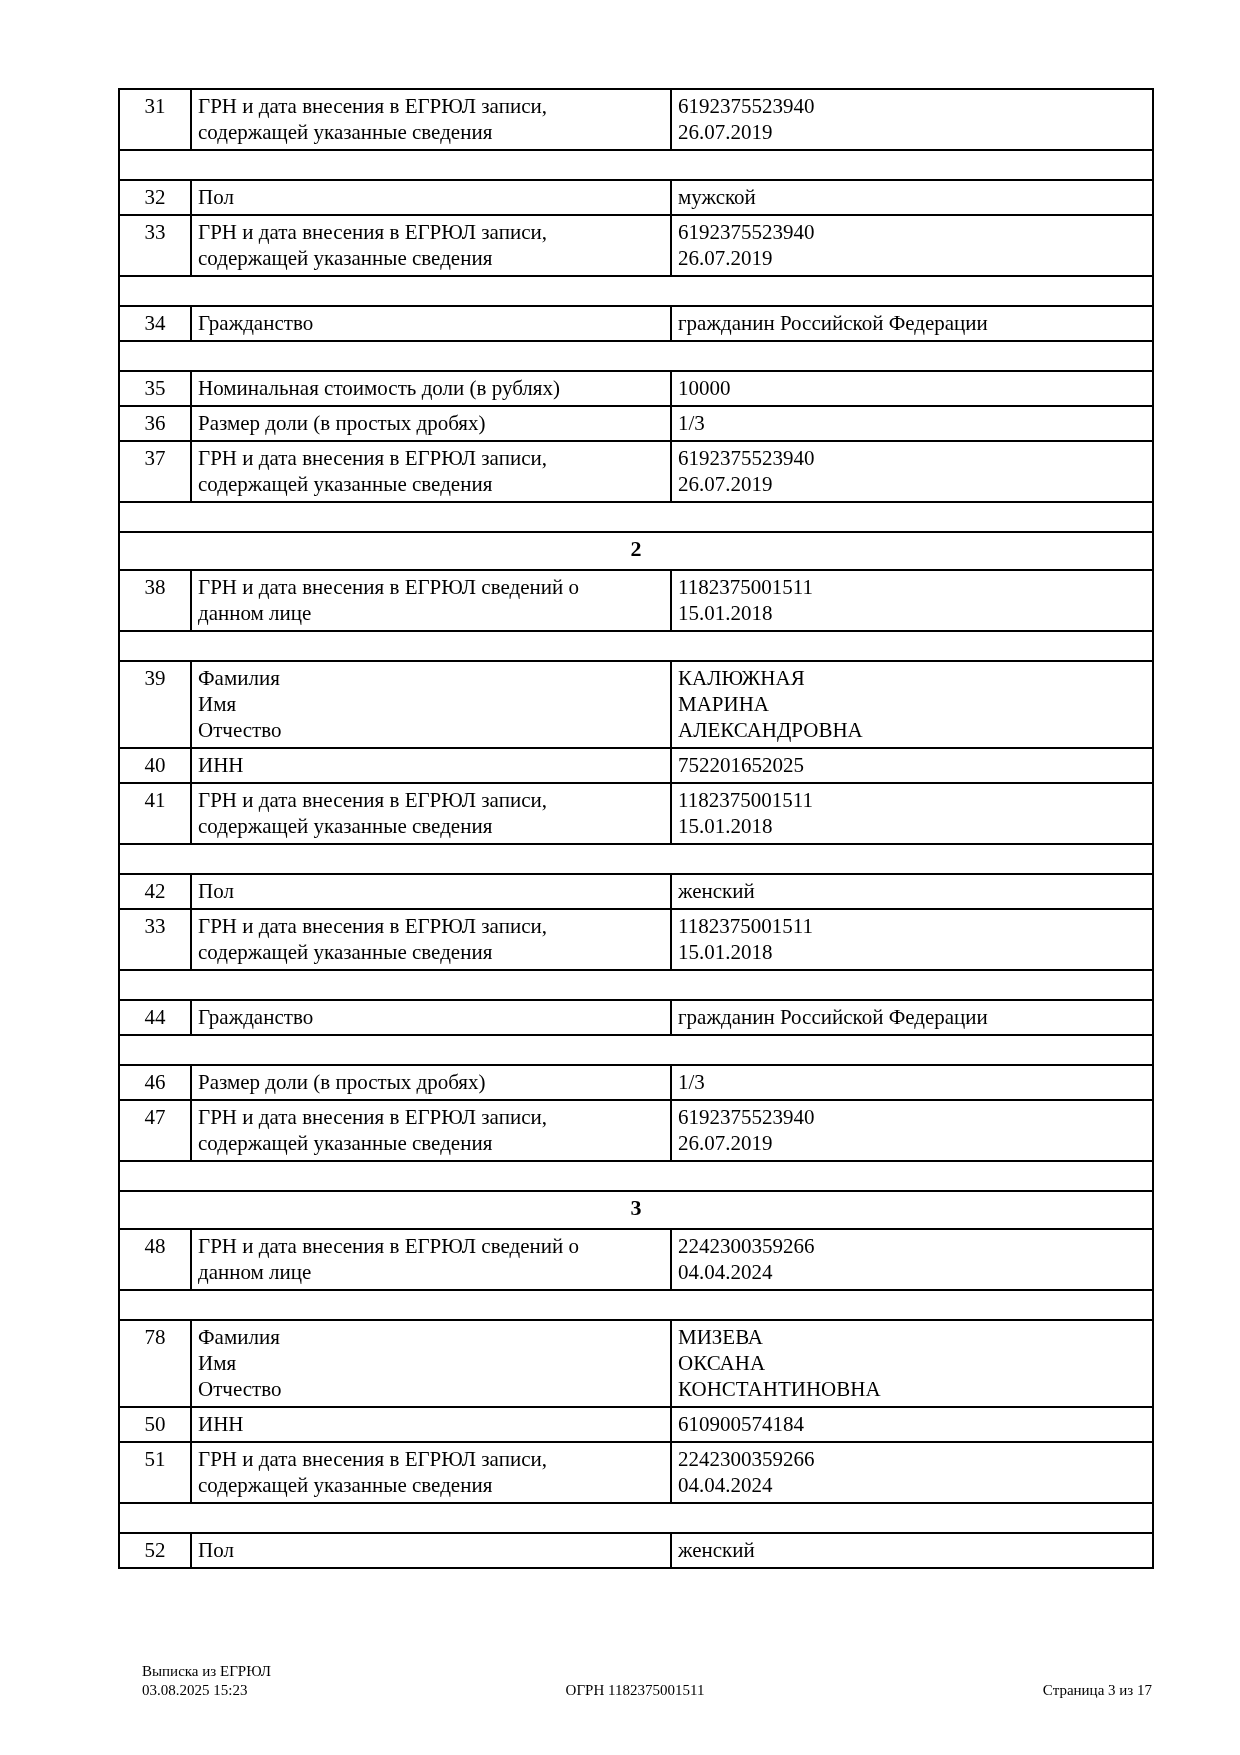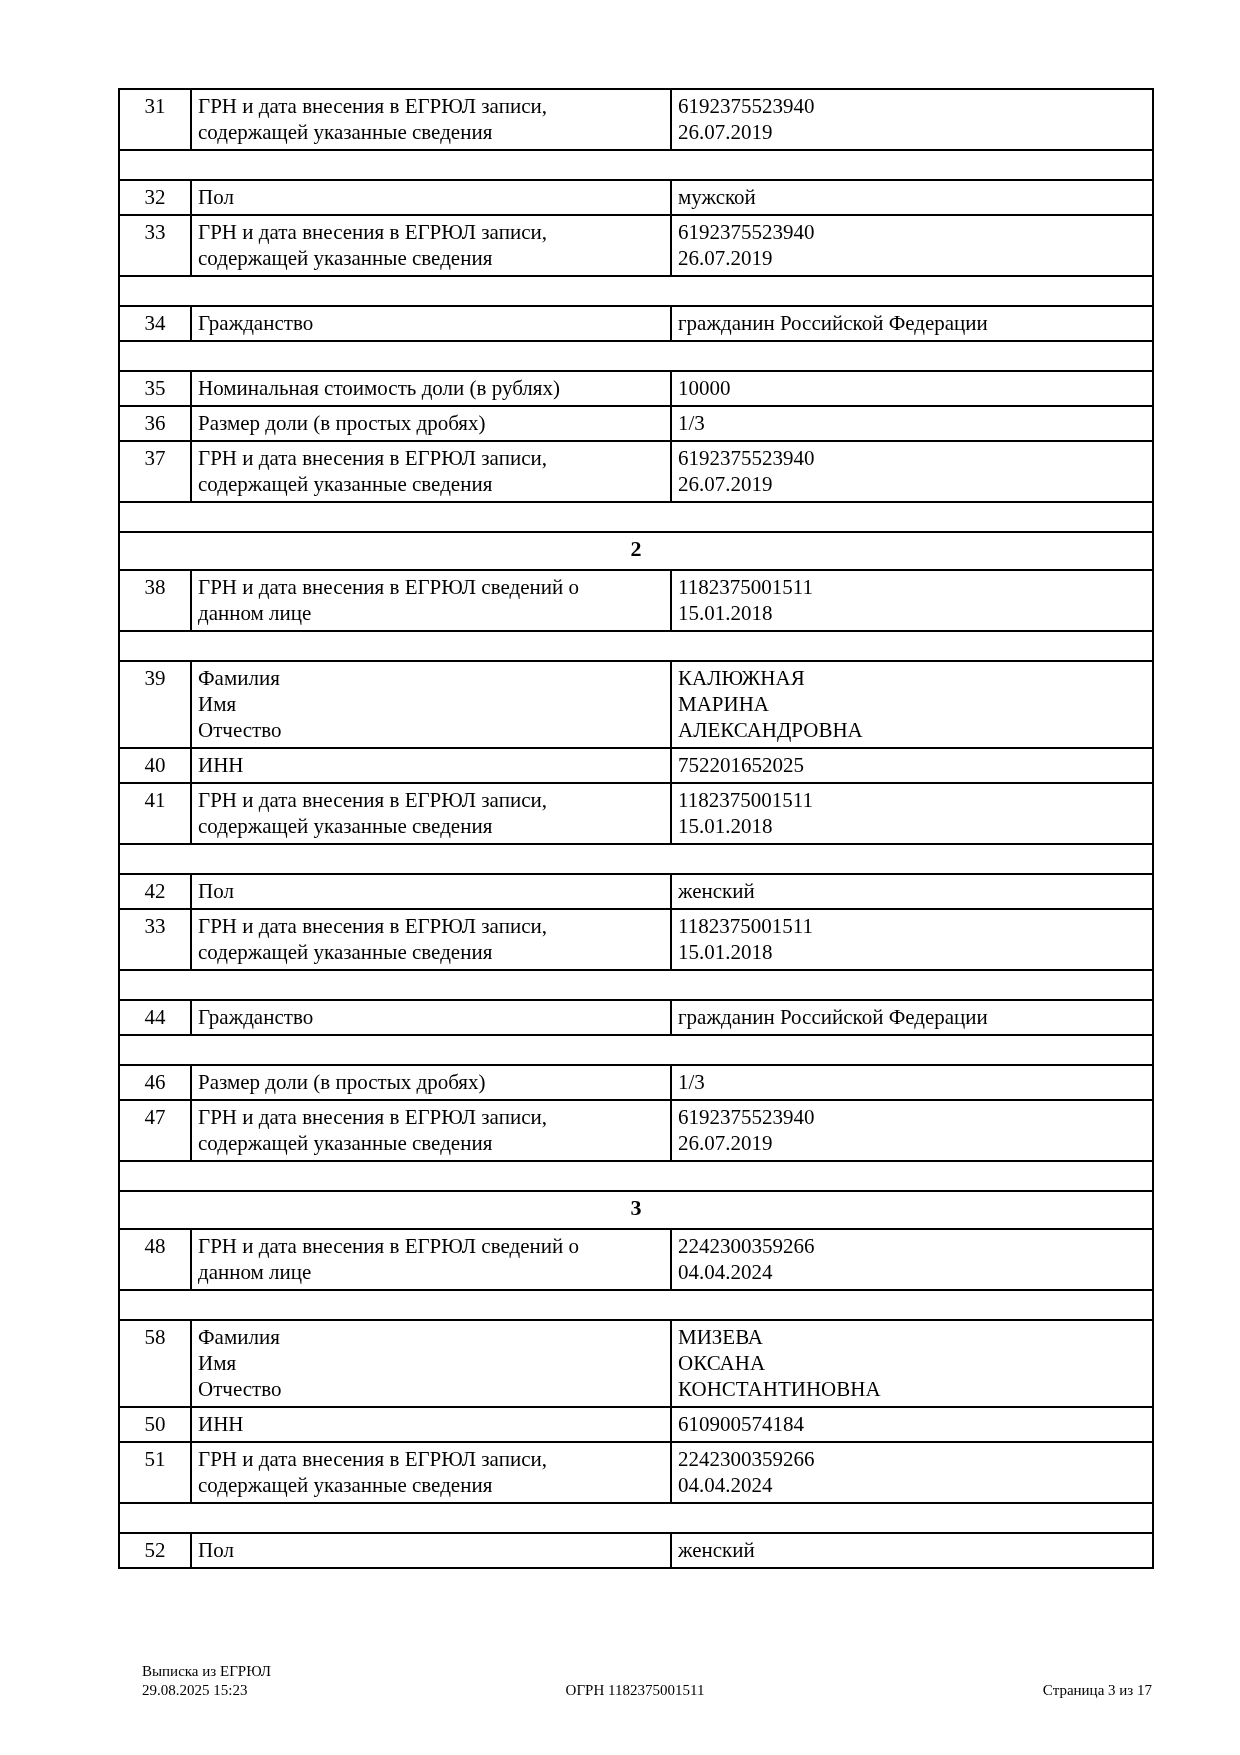--- a/index.html
+++ b/index.html
@@ -227,21 +227,21 @@
           <td class="c-num">48</td>
           <td>ГРН и дата внесения в ЕГРЮЛ сведений о
 данном лице</td>
           <td>2242300359266
 04.04.2024</td>
         </tr>
         <tr class="row-spacer">
           <td colspan="3"></td>
         </tr>
         <tr class="row-data">
-          <td class="c-num">58</td>
+          <td class="c-num">78</td>
           <td>Фамилия
 Имя
 Отчество</td>
           <td>МИЗЕВА
 ОКСАНА
 КОНСТАНТИНОВНА</td>
         </tr>
         <tr class="row-data">
           <td class="c-num">50</td>
           <td>ИНН</td>
@@ -261,19 +261,19 @@
           <td class="c-num">52</td>
           <td>Пол</td>
           <td>женский</td>
         </tr>
       </tbody>
   </table>
 
   <div class="footer">
     <div class="f-left">
       <div>Выписка из ЕГРЮЛ</div>
-      <div>29.08.2025 15:23</div>
+      <div>03.08.2025 15:23</div>
     </div>
     <div class="f-center">ОГРН 1182375001511</div>
     <div class="f-right">Страница 3 из 17</div>
   </div>
 
 </div>
 
 </body></html>

